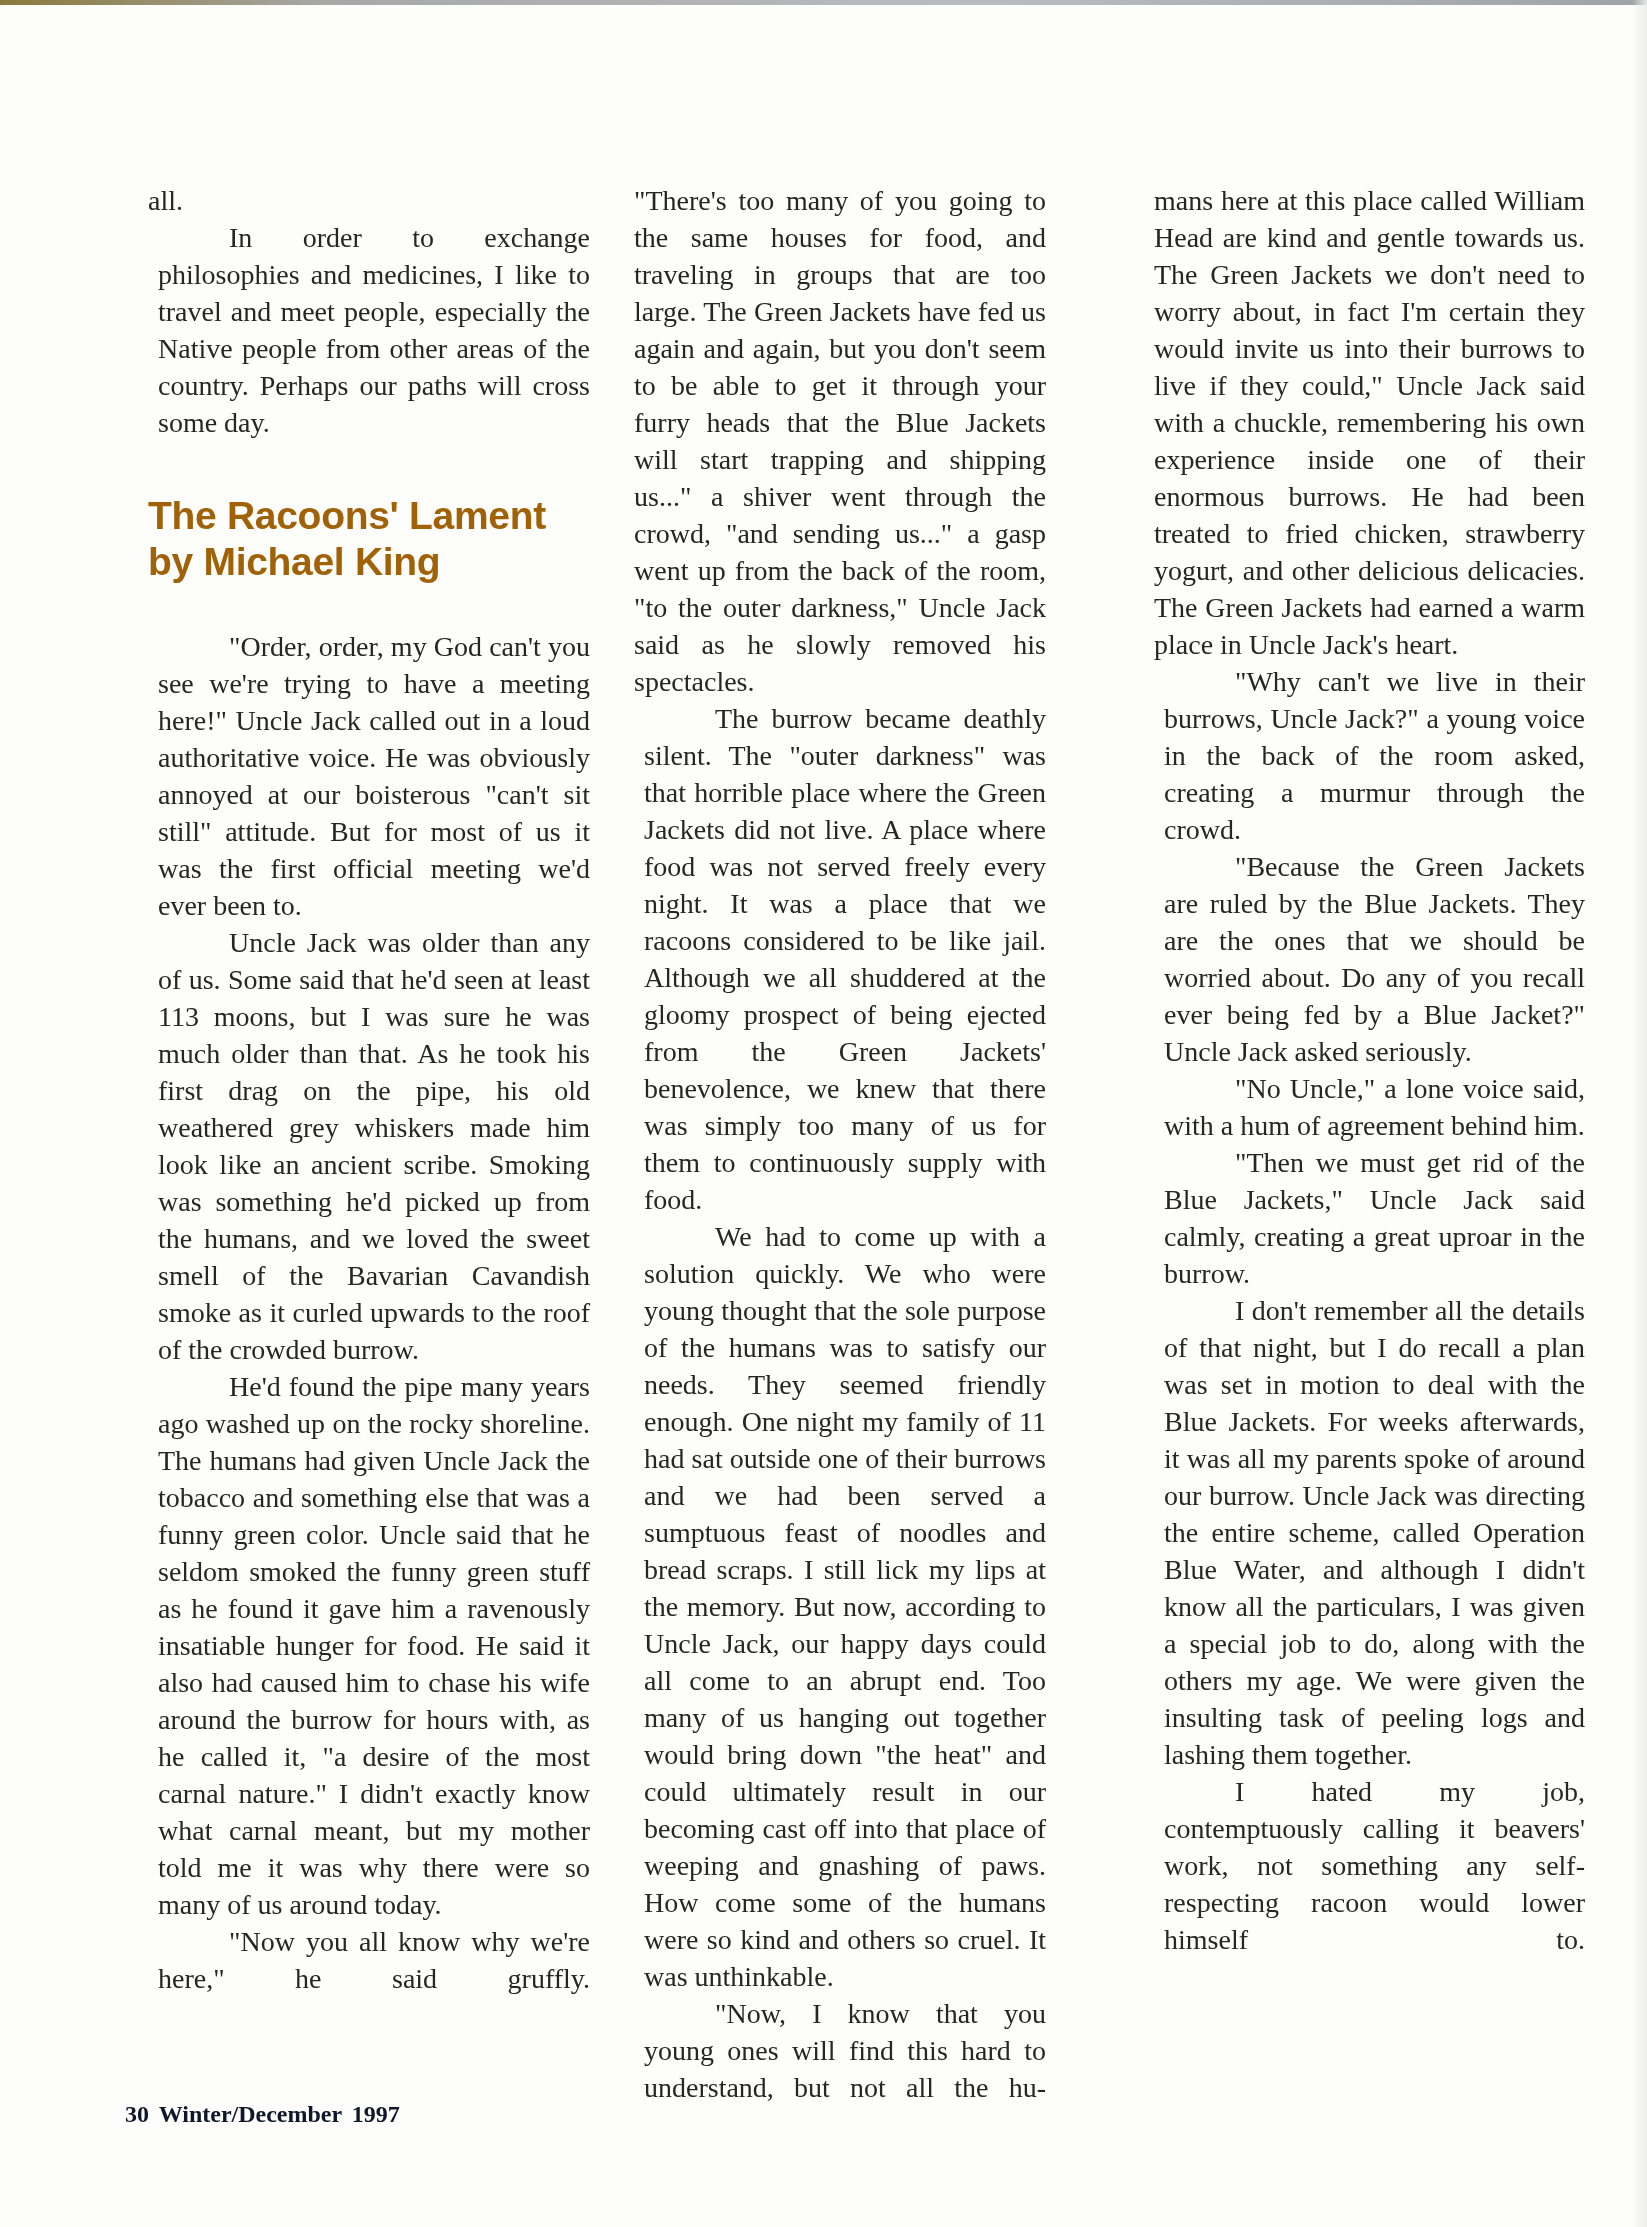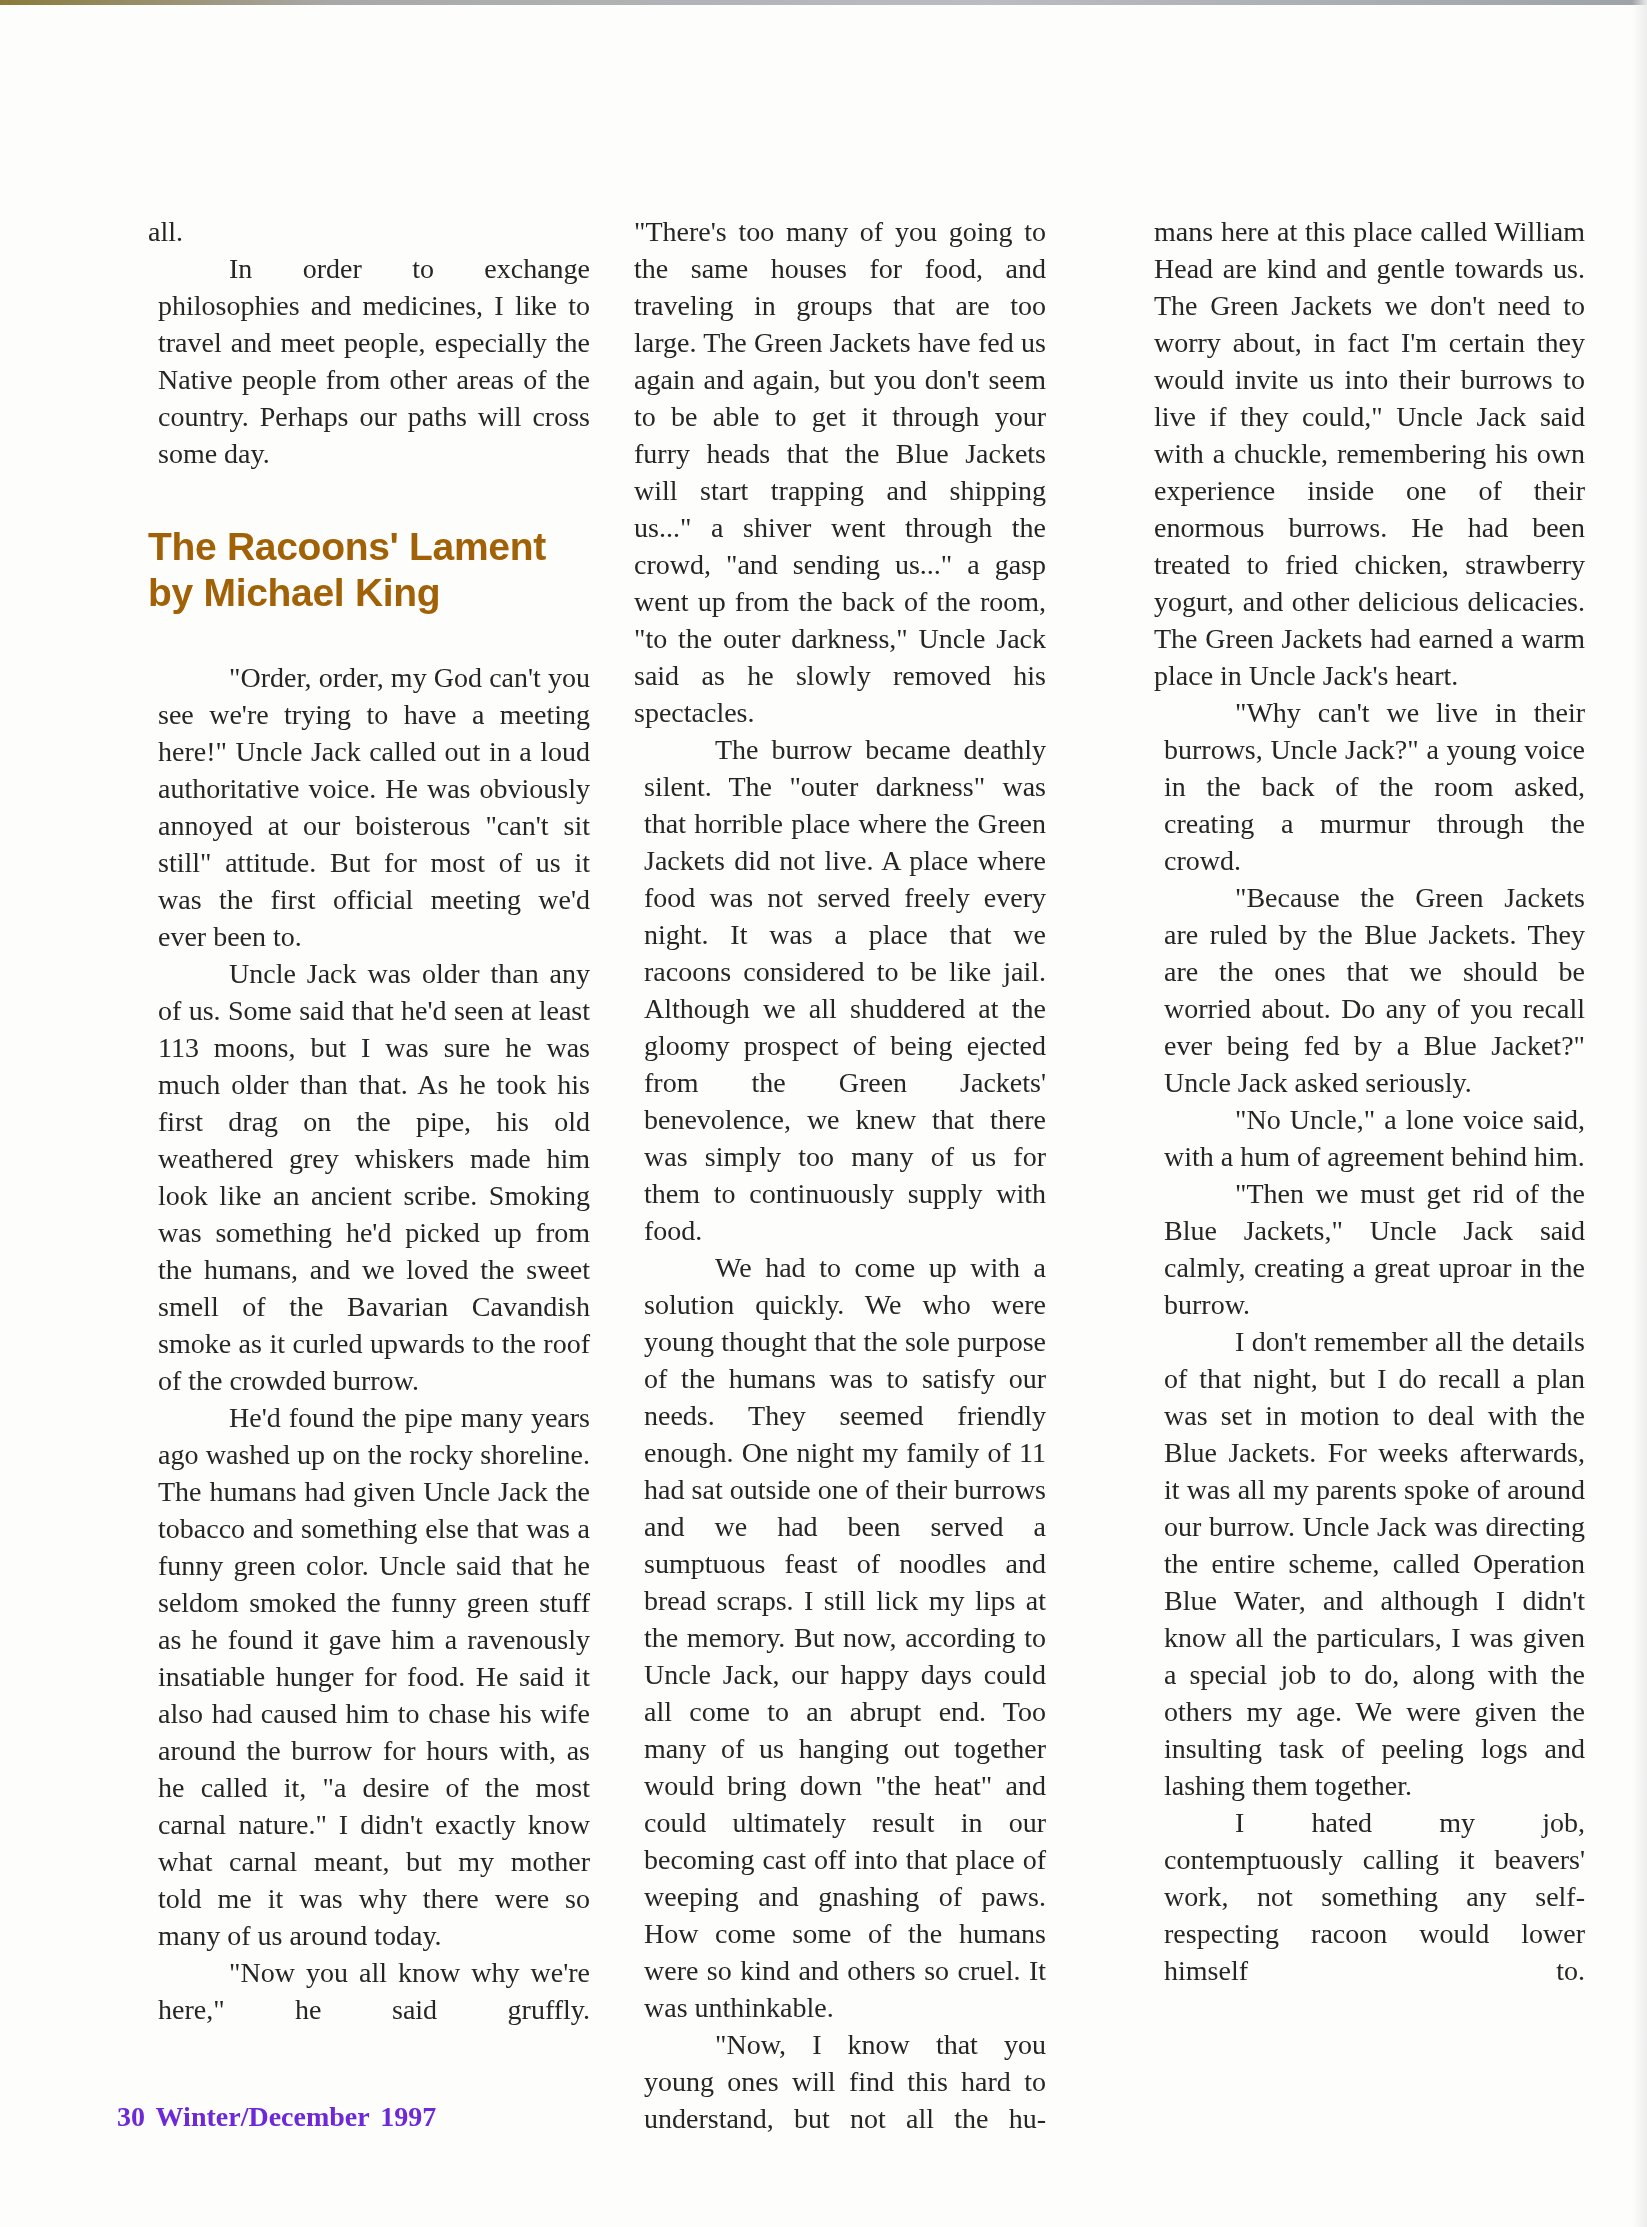--- a/index.html
+++ b/index.html
@@ -20,33 +20,33 @@
   .column {
     position: absolute; top: 182px;
     font-size: 28px; line-height: 37px;
     text-align: justify; hyphens: manual;
   }
   .col1 { left: 148px; width: 442px; }
   .col2 { left: 634px; width: 412px; }
   .col3 { left: 1154px; width: 431px; }
   .column p { margin: 0; text-indent: 0; }
   .column p.indent { text-indent: 71px; margin-left: 10px; }
-  .column p.noindent { text-indent: 0; margin-top: 31px; }
+  .column p.noindent { text-indent: 0; }
   .column .last-justify { text-align-last: justify; }
   .headline {
     font-family: "Liberation Sans", "DejaVu Sans", sans-serif;
     font-weight: bold; font-size: 39px; line-height: 46px;
     color: #a16207; margin: 52px 0 43px 0; text-align: left;
     letter-spacing: -0.3px;
   }
   .headline span { display: block; }
   .footer {
-    position: absolute; left: 117px; top: 2101px;
+    position: absolute; left: 125px; top: 2101px;
     font-family: "Liberation Serif", "DejaVu Serif", serif;
-    font-weight: bold; font-size: 28px; color: #6d28d9;
+    font-weight: bold; font-size: 24px; color: #0f172a;
     word-spacing: 4.1px;
   }
 </style>
 </head>
 <body>
 
 <div class="scan-edge"></div>
 <div class="scan-right"></div>
 
 <div class="column col1">

